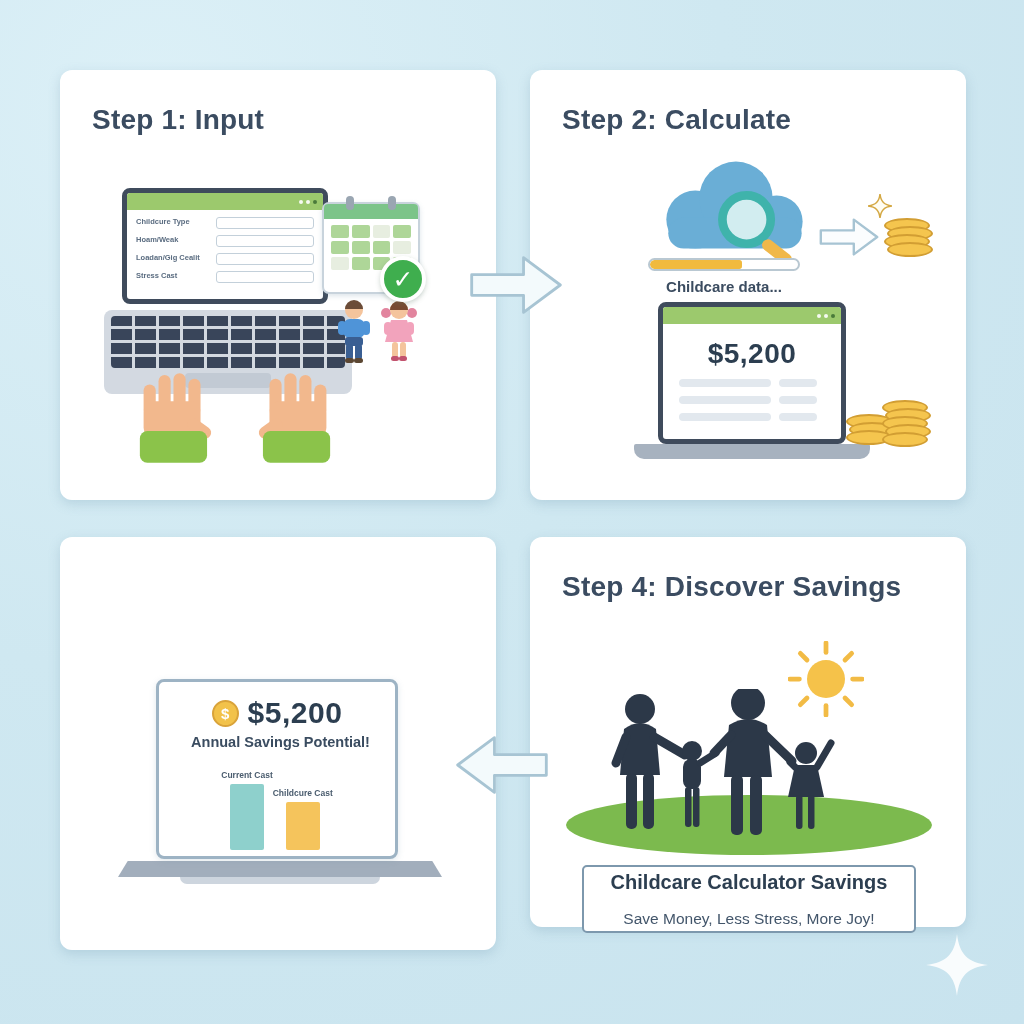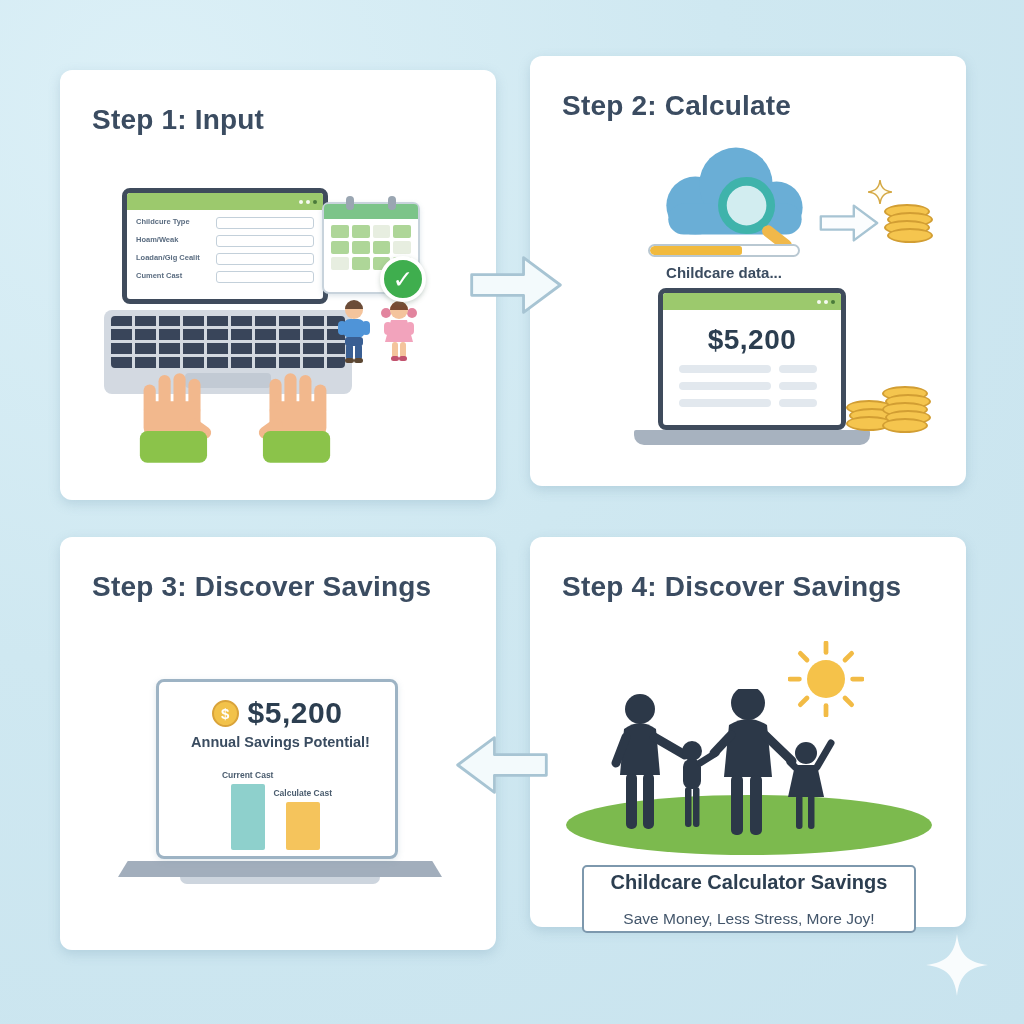--- a/index.html
+++ b/index.html
@@ -5,21 +5,21 @@
   *{box-sizing:border-box;}
   html,body{margin:0;padding:0;}
   body{
     width:1024px;height:1024px;position:relative;overflow:hidden;
     background:radial-gradient(circle at 15% 10%, #dcf0f7 0%, #cfe8f1 45%, #c8e3ee 100%);
     font-family:"Liberation Sans","DejaVu Sans",sans-serif;color:#3b4c61;
   }
   .panel{position:absolute;background:#ffffff;border-radius:12px;
     box-shadow:0 4px 12px rgba(110,150,175,.28);}
   #p1{left:60px;top:70px;width:436px;height:430px;}
-  #p2{left:530px;top:56px;width:436px;height:430px;}
+  #p2{left:530px;top:70px;width:436px;height:430px;}
   #p3{left:60px;top:537px;width:436px;height:413px;}
   #p4{left:530px;top:537px;width:436px;height:390px;}
   .ptitle{position:absolute;left:24px;top:26px;margin:8px;font-size:28px;font-weight:700;
     color:#3b4c61;letter-spacing:.2px;}
 
   
   .lp-screen{position:absolute;left:62px;top:118px;width:206px;height:116px;
     background:#fff;border:5px solid #3f4b5c;border-radius:8px;overflow:hidden;z-index:2;}
   .lp-bar{height:17px;background:#9cc96d;display:flex;align-items:center;
     justify-content:flex-end;gap:3px;padding-right:6px;}
@@ -132,21 +132,21 @@
       </div>
       <div class="frow">
         <span class="flabel">Hoam/Weak</span>
         <span class="finput"></span>
       </div>
       <div class="frow">
         <span class="flabel">Loadan/Gig Cealit</span>
         <span class="finput"></span>
       </div>
       <div class="frow">
-        <span class="flabel">Cument Cast</span>
+        <span class="flabel">Stress Cast</span>
         <span class="finput"></span>
       </div>
     </div>
   </div>
 
   <div class="kb">
     <div class="kb-keys"></div>
     <div class="trackpad"></div>
   </div>
 
@@ -284,35 +284,34 @@
   <div class="coin-stack" style="left:352px;top:330px">
     <div class="coin"></div>
       <div class="coin"></div>
       <div class="coin"></div>
       <div class="coin"></div>
       <div class="coin"></div>
   </div>
 </section>
 
 <section class="panel" id="p3">
-  <h2 class="ptitle">Step 3: Discover Savings</h2>
 
   <div class="screen-card">
     <div class="amt-row">
       <span class="coin-icon">$</span>
       <span class="amt">$5,200</span>
     </div>
     <div class="subtitle">Annual Savings Potential!</div>
     <div class="chart">
       <div class="ccol">
         <span class="clabel">Current Cast</span>
         <div class="cbar" style="height: 66px; background: rgb(142, 208, 204);"></div>
       </div>
       <div class="ccol">
-        <span class="clabel">Calculate Cast</span>
+        <span class="clabel">Childcure Cast</span>
         <div class="cbar" style="height: 48px; background: rgb(245, 196, 92);"></div>
       </div>
     </div>
   </div>
   <div class="lp3-base"></div>
   <div class="lp3-lip"></div>
 </section>
 
 <section class="panel" id="p4">
   <h2 class="ptitle">Step 4: Discover Savings</h2>

